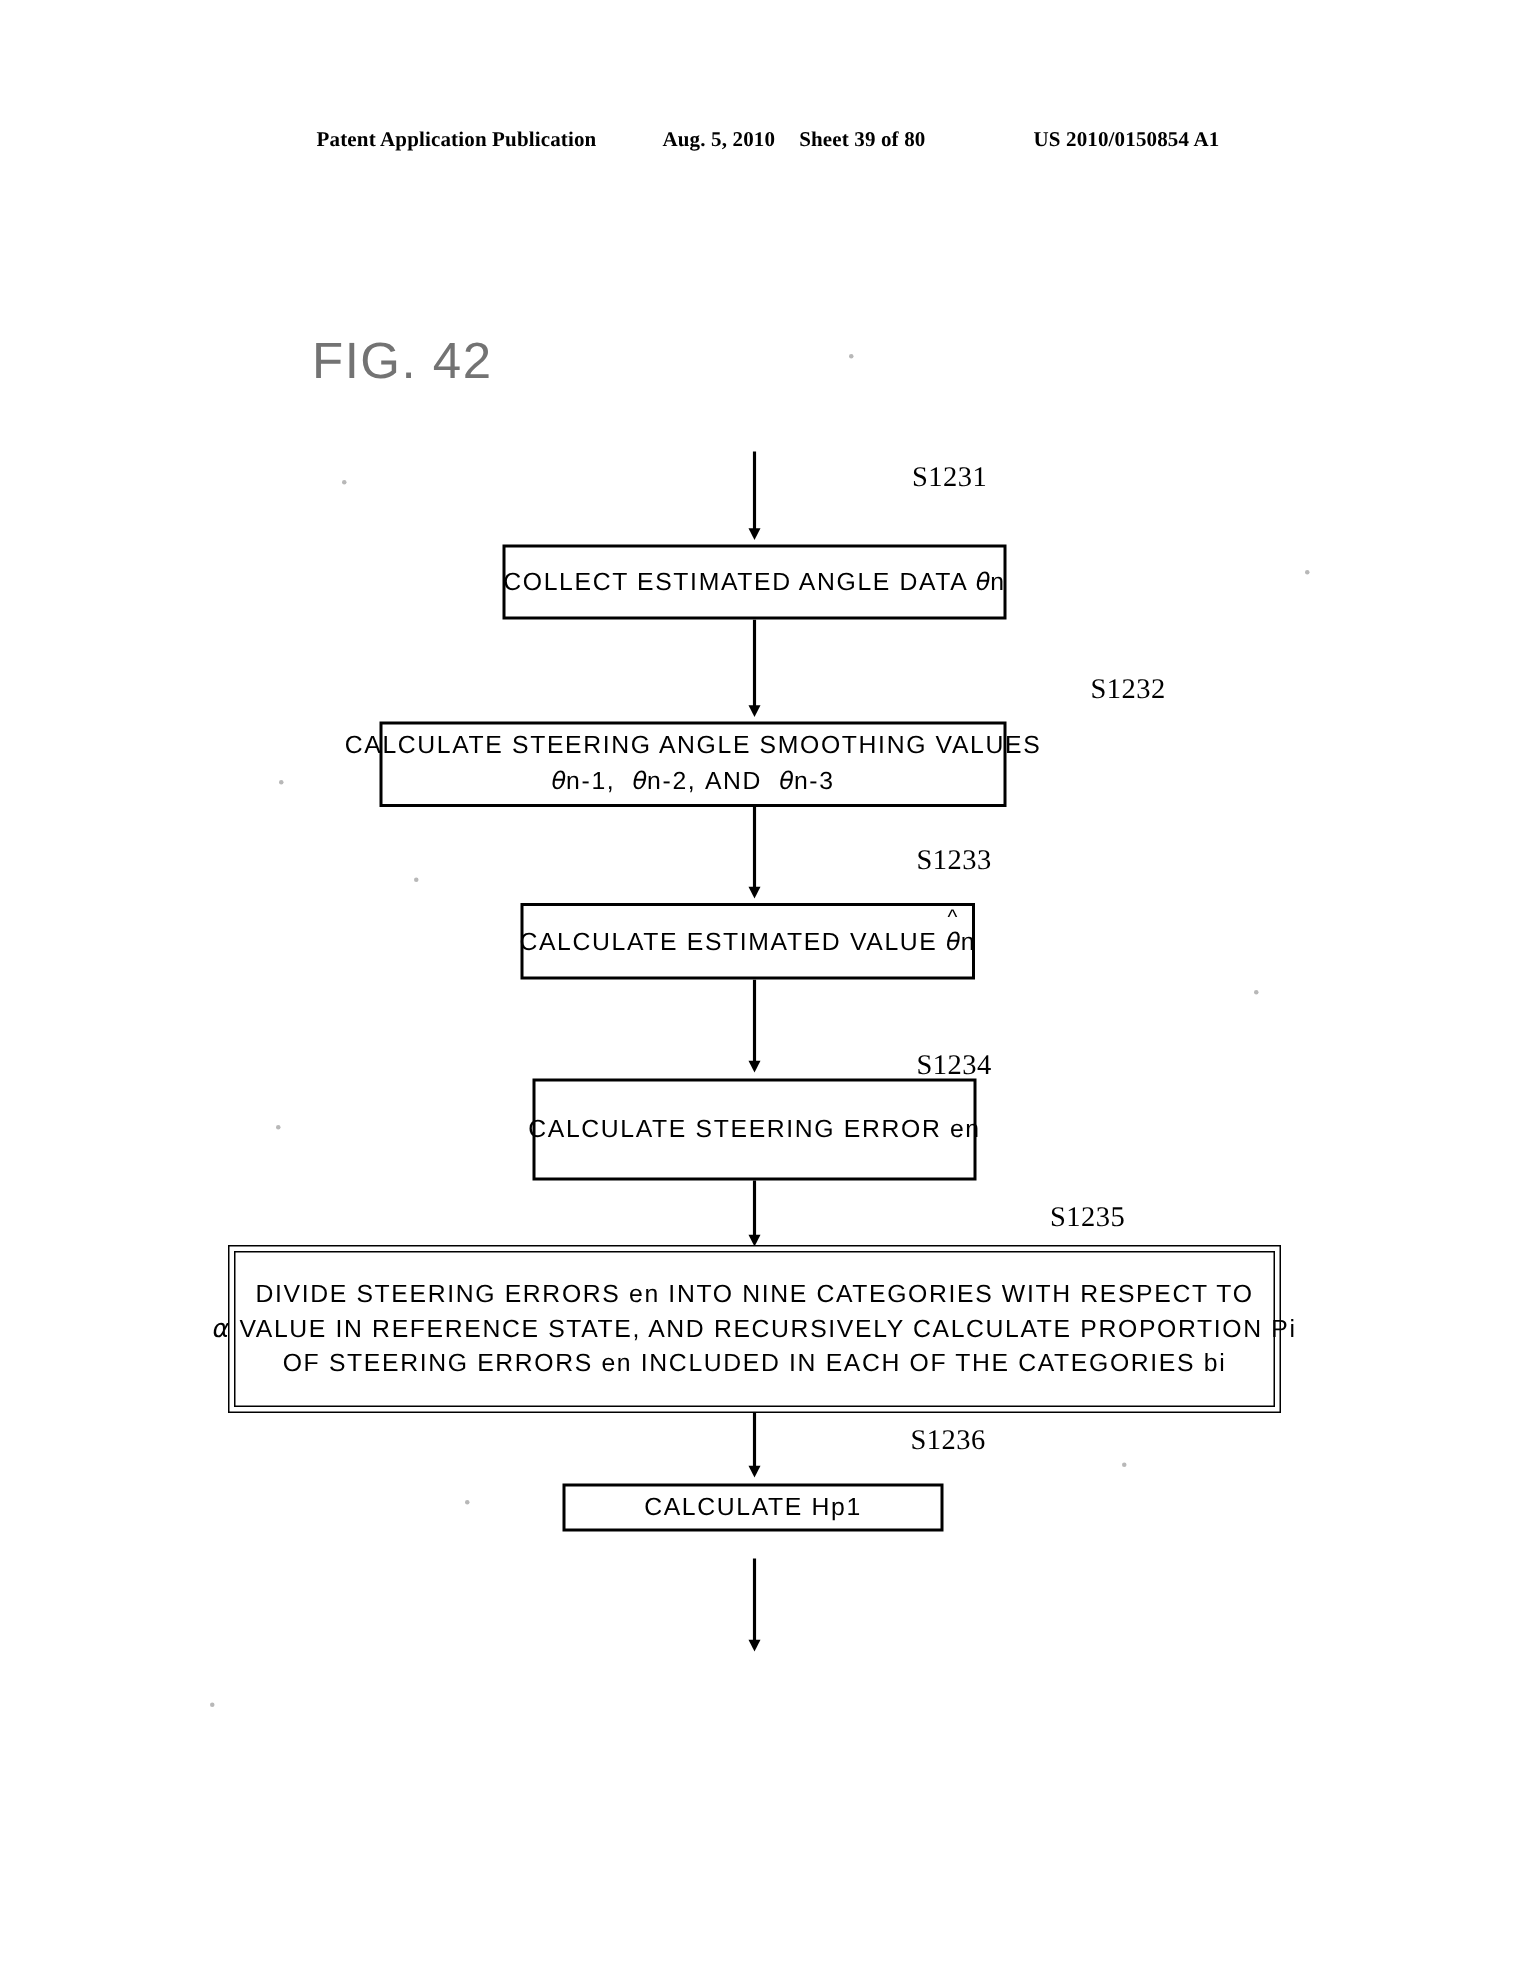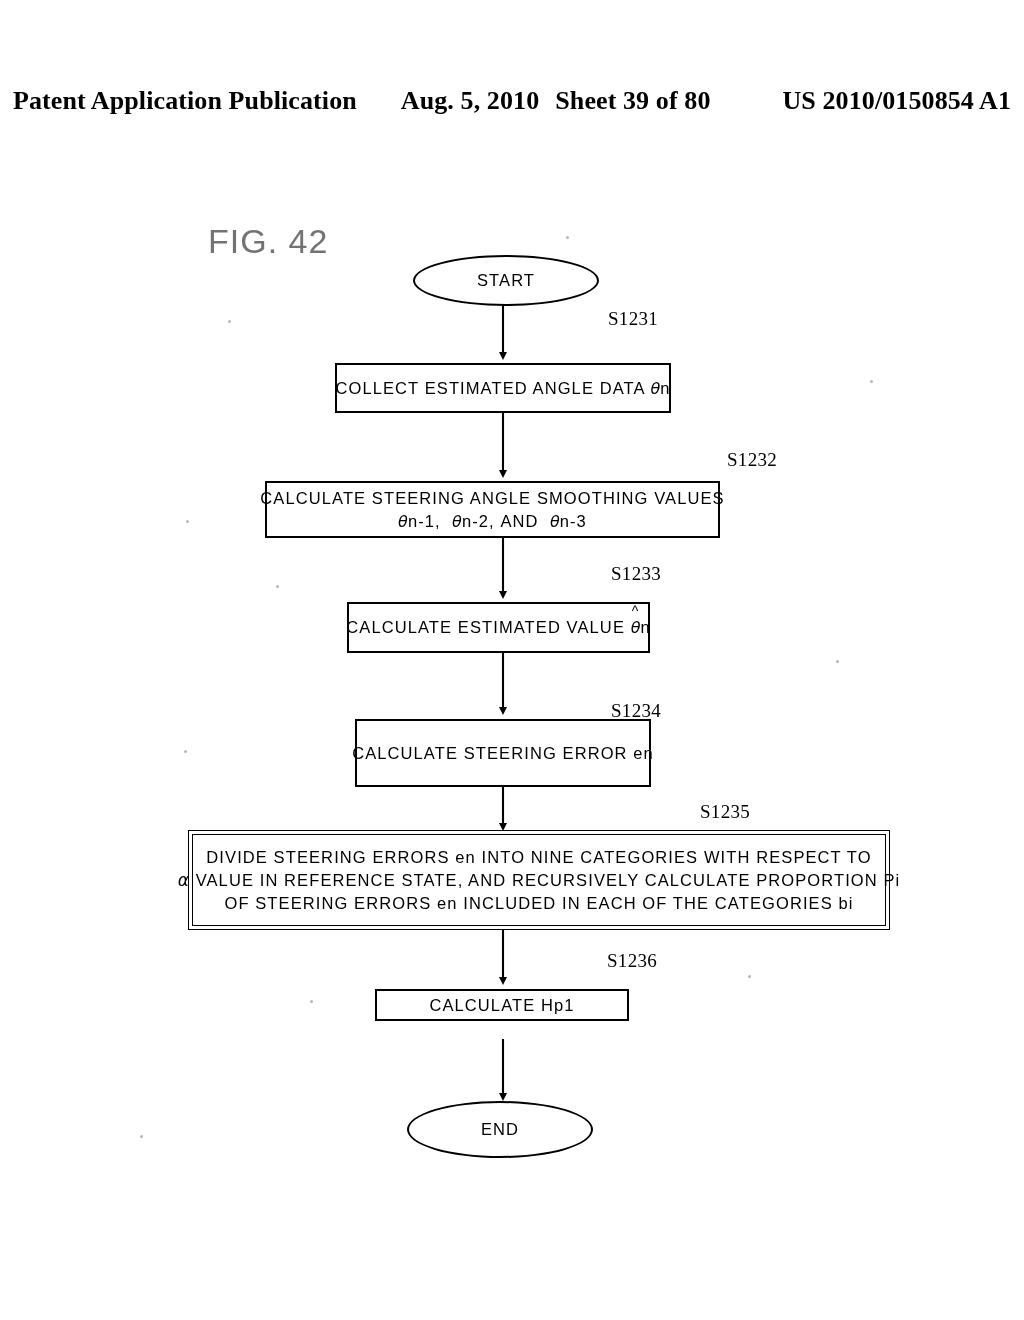--- a/index.html
+++ b/index.html
@@ -22,21 +22,21 @@
     position: absolute;
     left: 0;
     top: 86px;
     width: 1024px;
     height: 26px;
     display: flex;
     justify-content: center;
     align-items: baseline;
     font-family: "Liberation Serif", serif;
     font-weight: bold;
-    font-size: 26px;
+    font-size: 14px;
     letter-spacing: 0.1px;
     white-space: nowrap;
   }
   #page-header .hdr-pub   { margin-right: 44px; }
   #page-header .hdr-date  { margin-right: 16px; }
   #page-header .hdr-sheet { margin-right: 72px; }
   #page-header .hdr-num   { margin-right: 0; }
 
   
   #fig-title {
@@ -194,66 +194,60 @@
       <line x1="503" y1="653" x2="503" y2="711" marker-end="url(#arrowhead)"></line>
 
       <line x1="503" y1="771" x2="503" y2="827" marker-end="url(#arrowhead)"></line>
 
       <line x1="503" y1="930" x2="503" y2="981" marker-end="url(#arrowhead)"></line>
 
       <line x1="503" y1="1039" x2="503" y2="1097" marker-end="url(#arrowhead)"></line>
     </g>
   </svg>
 
-  <div class="terminator" style="left:413px; top:255px; width:182px; height:47px;">
-    <span class="node-text">START</span>
-  </div>
 
   <div class="step-label" style="left:608px; top:308px;">S1231</div>
   <div class="process" style="left:335px; top:363px; width:336px; height:50px;">
     <span class="node-text"><span>COLLECT ESTIMATED ANGLE DATA </span><span class="theta">θ</span><span>n</span></span>
   </div>
 
   <div class="step-label" style="left:727px; top:449px;">S1232</div>
-  <div class="process" style="left:265px; top:481px; width:455px; height:57px;">
+  <div class="process" style="left:253px; top:481px; width:418px; height:57px;">
     <span class="node-text lines">
       <span>CALCULATE STEERING ANGLE SMOOTHING VALUES</span><br>
       <span class="theta">θ</span><span>n-1,</span>&nbsp;&nbsp;<span class="theta">θ</span><span>n-2,</span>&nbsp;<span>AND</span>&nbsp;&nbsp;<span class="theta">θ</span><span>n-3</span>
     </span>
   </div>
 
   <div class="step-label" style="left:611px; top:563px;">S1233</div>
   <div class="process" style="left:347px; top:602px; width:303px; height:51px;">
     <span class="node-text"><span>CALCULATE ESTIMATED VALUE </span><span class="hat-wrap"><span class="hat">^</span><span class="theta">θ</span></span><span>n</span></span>
   </div>
 
   <div class="step-label" style="left:611px; top:680px;margin-top:20px;">S1234</div>
   <div class="process" style="left:355px; top:719px; width:296px; height:68px;">
     <span class="node-text">CALCULATE STEERING ERROR en</span>
   </div>
 
   <div class="step-label" style="left:700px; top:801px;">S1235</div>
-  <div class="process double" style="left:152px; top:830px; width:702px; height:100px;margin-left:36px;">
+  <div class="process double" style="left:152px; top:830px; width:702px; height:112px;">
     <div class="inner">
       <span class="node-text lines">
         <span>DIVIDE STEERING ERRORS en INTO NINE CATEGORIES WITH RESPECT TO</span><br>
         <span class="alpha">α</span>&nbsp;<span>VALUE IN REFERENCE STATE, AND RECURSIVELY CALCULATE PROPORTION Pi</span><br>
         <span>OF STEERING ERRORS en INCLUDED IN EACH OF THE CATEGORIES bi</span>
       </span>
     </div>
   </div>
 
   <div class="step-label" style="left:607px; top:950px;">S1236</div>
   <div class="process" style="left:375px; top:989px; width:254px; height:32px;">
     <span class="node-text">CALCULATE Hp1</span>
   </div>
 
-  <div class="terminator" style="left:407px; top:1101px; width:182px; height:53px;">
-    <span class="node-text">END</span>
-  </div>
 
   <div class="speck" style="left:228px; top:320px; width:3px; height:3px;"></div>
   <div class="speck" style="left:566px; top:236px; width:3px; height:3px;"></div>
   <div class="speck" style="left:186px; top:520px; width:3px; height:3px;"></div>
   <div class="speck" style="left:276px; top:585px; width:3px; height:3px;"></div>
   <div class="speck" style="left:836px; top:660px; width:3px; height:3px;"></div>
   <div class="speck" style="left:184px; top:750px; width:3px; height:3px;"></div>
   <div class="speck" style="left:748px; top:975px; width:3px; height:3px;"></div>
   <div class="speck" style="left:140px; top:1135px; width:3px; height:3px;"></div>
   <div class="speck" style="left:310px; top:1000px; width:3px; height:3px;"></div>

